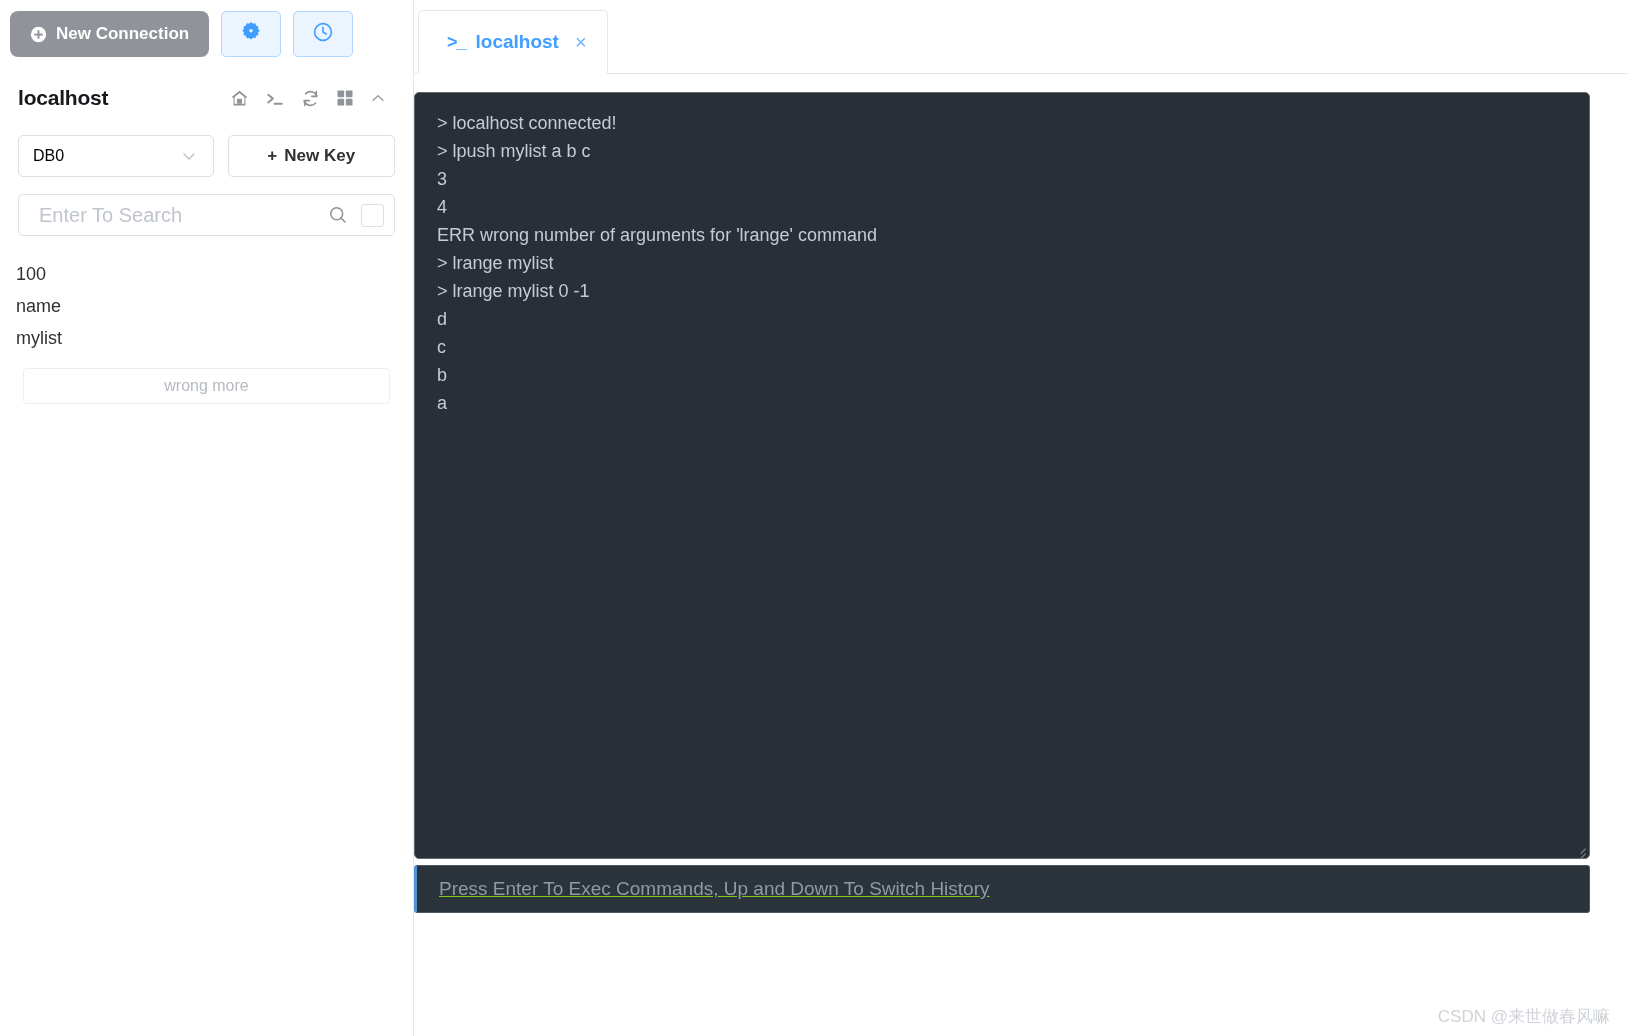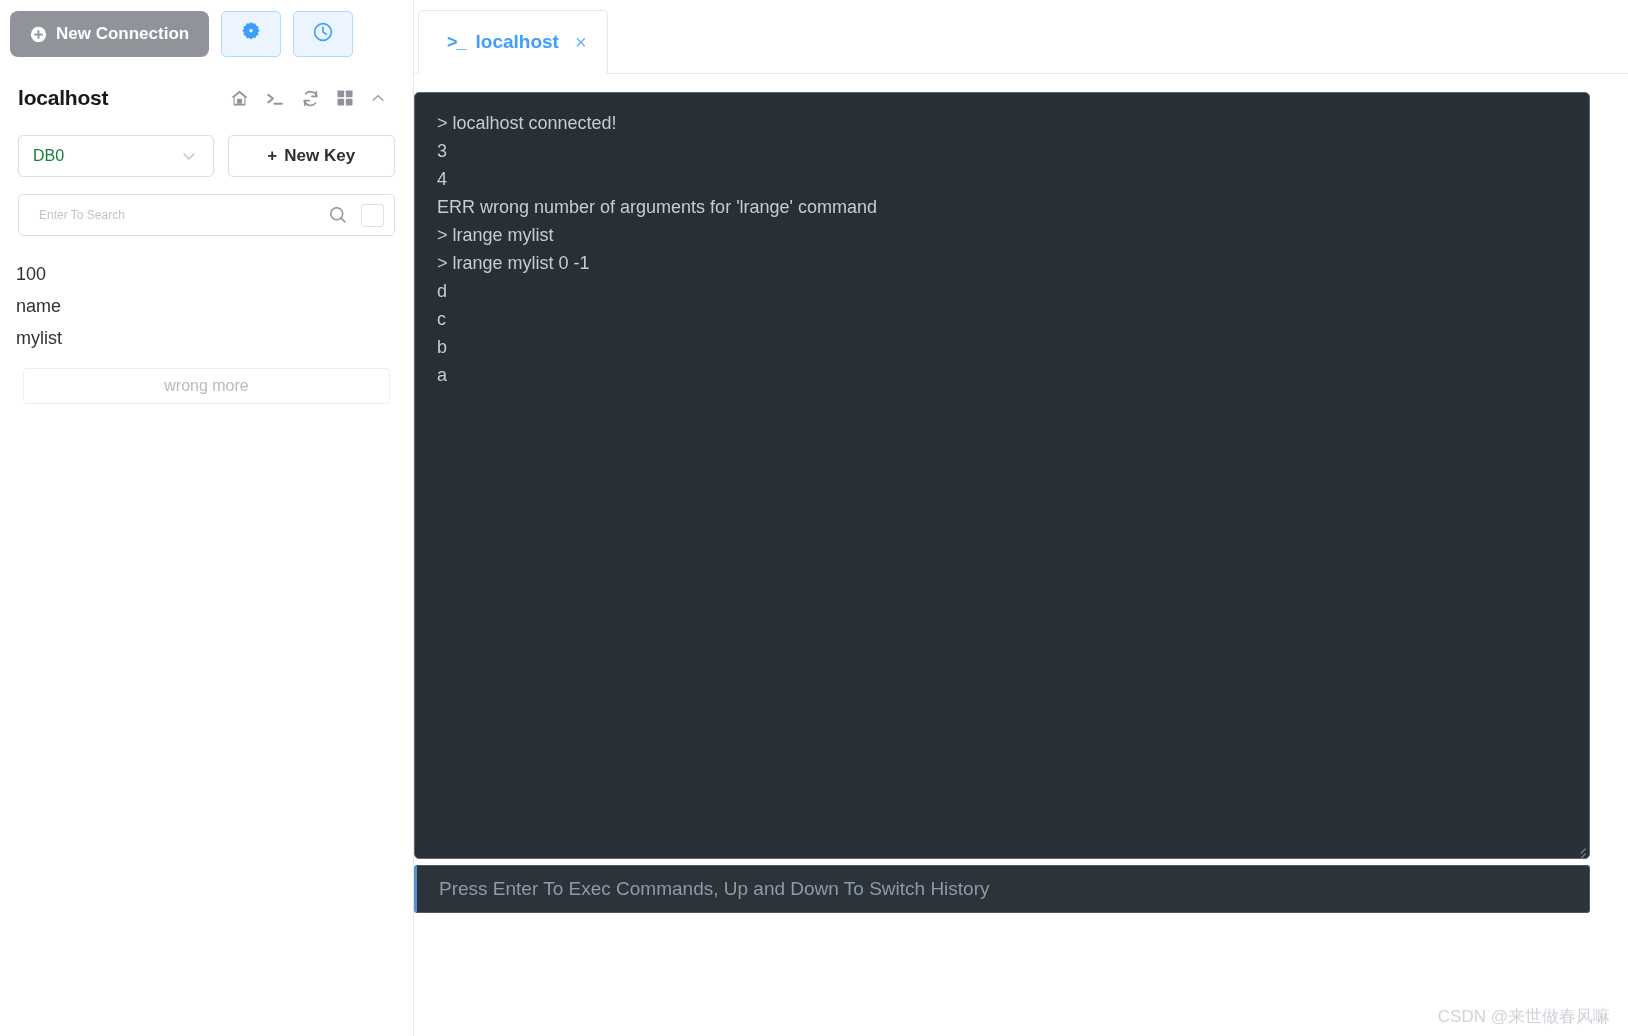--- a/index.html
+++ b/index.html
@@ -113,21 +113,21 @@
   .db-select {
     flex: 1 1 0;
     height: 42px;
     box-sizing: border-box;
     border: 1px solid #dcdfe6;
     border-radius: 5px;
     display: flex;
     align-items: center;
     padding: 0 14px;
     font-size: 16px;
-    color: #15803d;
+    color: #000000;
     cursor: pointer;
     background: #fff;
   }
   .db-select .caret {
     margin-left: auto;
     color: #c0c4cc;
     display: flex;
     align-items: center;
   }
   .new-key-btn {
@@ -156,21 +156,21 @@
     border-radius: 5px;
     display: flex;
     align-items: center;
     padding: 0 10px 0 18px;
     background: #fff;
   }
   .search-input {
     border: none;
     outline: none;
     flex: 1 1 auto;
-    font-size: 12px;
+    font-size: 20px;
     font-family: "Liberation Sans", sans-serif;
     color: #606266;
     background: transparent;
     min-width: 0;
   }
   .search-input::placeholder { color: #c0c4cc; }
   .search-icon { color: #909399; display:flex; align-items:center; cursor:pointer; }
   .search-check {
     width: 21px; height: 21px;
     border: 1px solid #dcdfe6;
@@ -339,24 +339,25 @@
     height: 48px;
     box-sizing: border-box;
     display: flex;
     align-items: center;
     padding-left: 20px;
   }
   .terminal-input input {
     background: transparent;
     border: none;
     outline: none;
-    color: #5eead4;
+    color: #84cc16;
     font-size: 19px;
     font-family: "Liberation Sans", sans-serif;
     width: 100%;
+    text-decoration: underline;
   }
   .terminal-input input::placeholder { color: #8f9aa3; }
 
   
   .watermark {
     position: absolute;
     right: 18px;
     bottom: 8px;
     font-size: 17px;
     color: #cfd3d8;
@@ -494,20 +495,21 @@
       <div class="tab">
         <span class="term-glyph">&gt;_</span>
         <span>localhost</span>
         <span class="tab-close">×</span>
       </div>
     </div>
 
     <div class="terminal-wrap">
       <div class="terminal-output">
         <div class="line">&gt; localhost connected!</div>
+        <div class="line">&gt; lpush mylist a b c</div>
         <div class="line">3</div>
         <div class="line">4</div>
         <div class="line">ERR wrong number of arguments for 'lrange' command</div>
         <div class="line">&gt; lrange mylist</div>
         <div class="line">&gt; lrange mylist 0 -1</div>
         <div class="line">d</div>
         <div class="line">c</div>
         <div class="line">b</div>
         <div class="line">a</div>
         <span class="resize-grip"></span>

